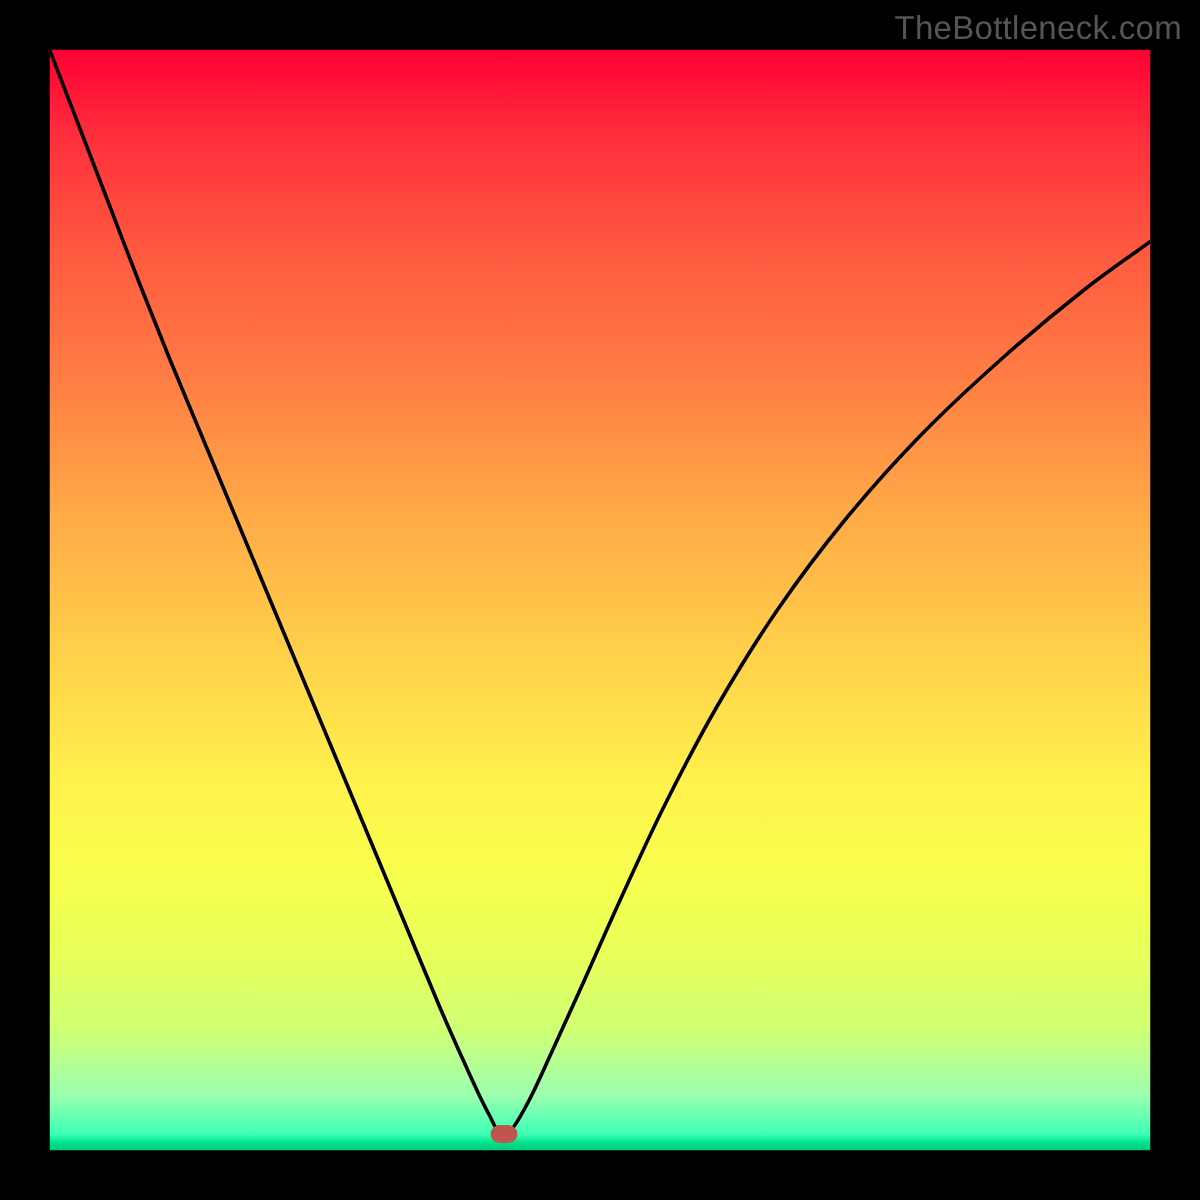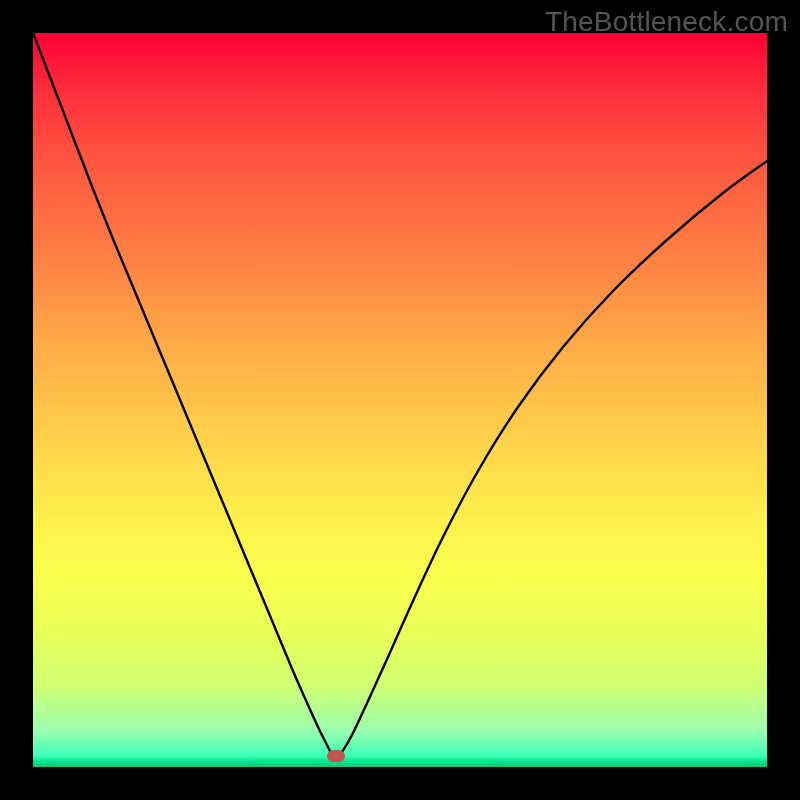--- a/index.html
+++ b/index.html
@@ -56,21 +56,21 @@
     left: 0;
     top: 0;
     width: 100%;
     height: 100%;
   }
   .watermark {
     position: absolute;
     top: 6px;
     right: 12px;
     color: #555;
-    font-size: 28px;
+    font-size: 22px;
     letter-spacing: 0.2px;
     user-select: none;
   }
   .minimum-marker {
     position: absolute;
     width: 18px;
     height: 12px;
     border-radius: 6px;
     transform: translate(-50%, -50%);
   }

